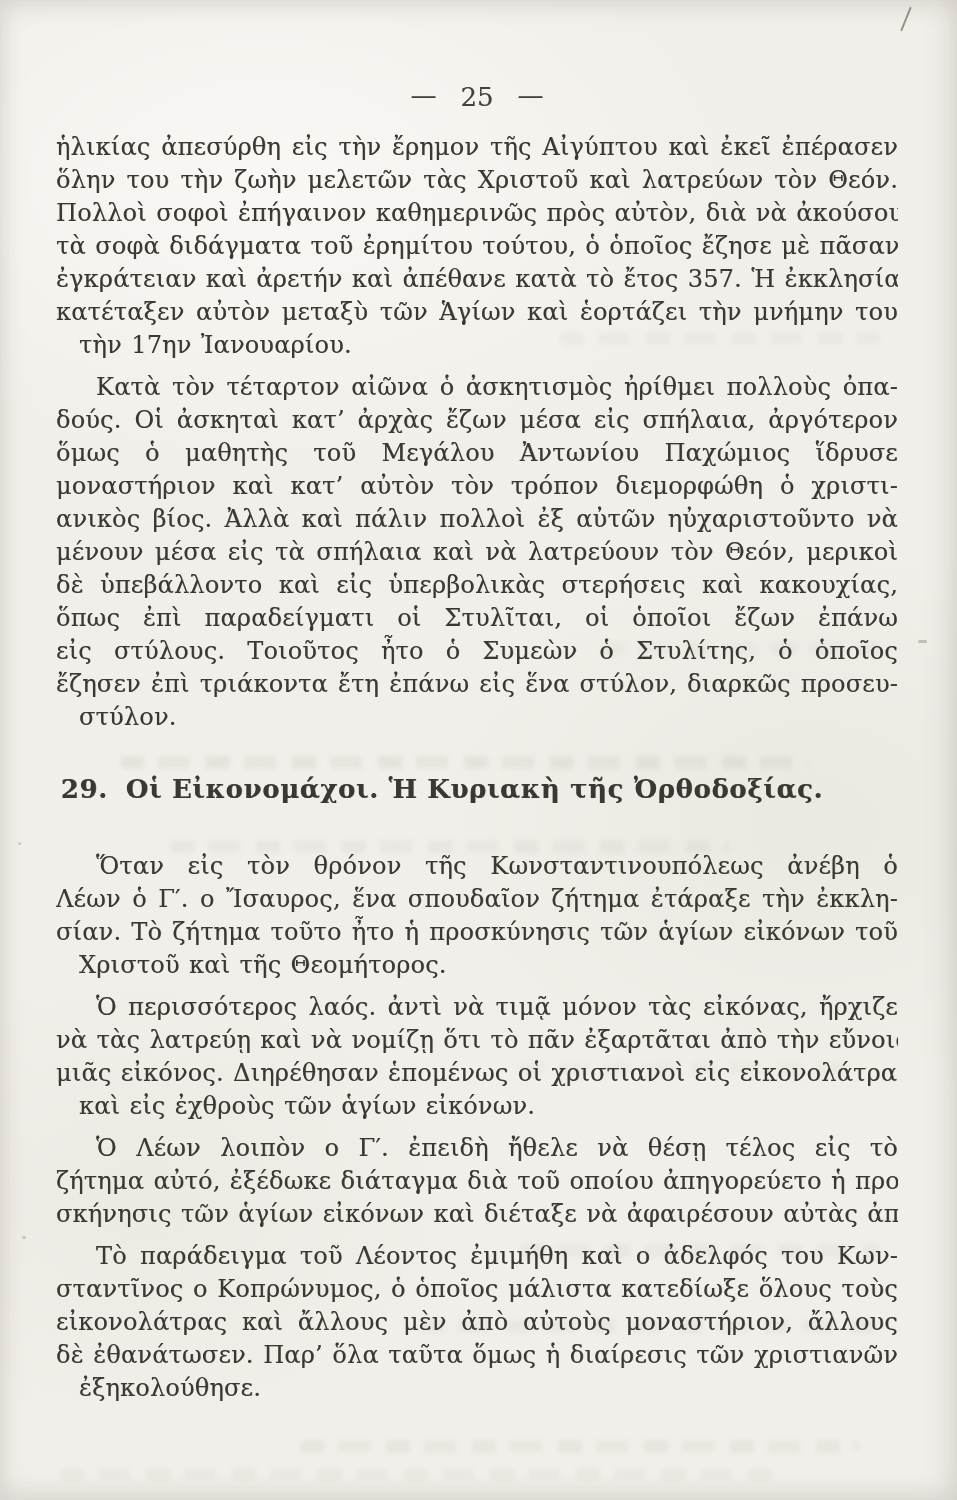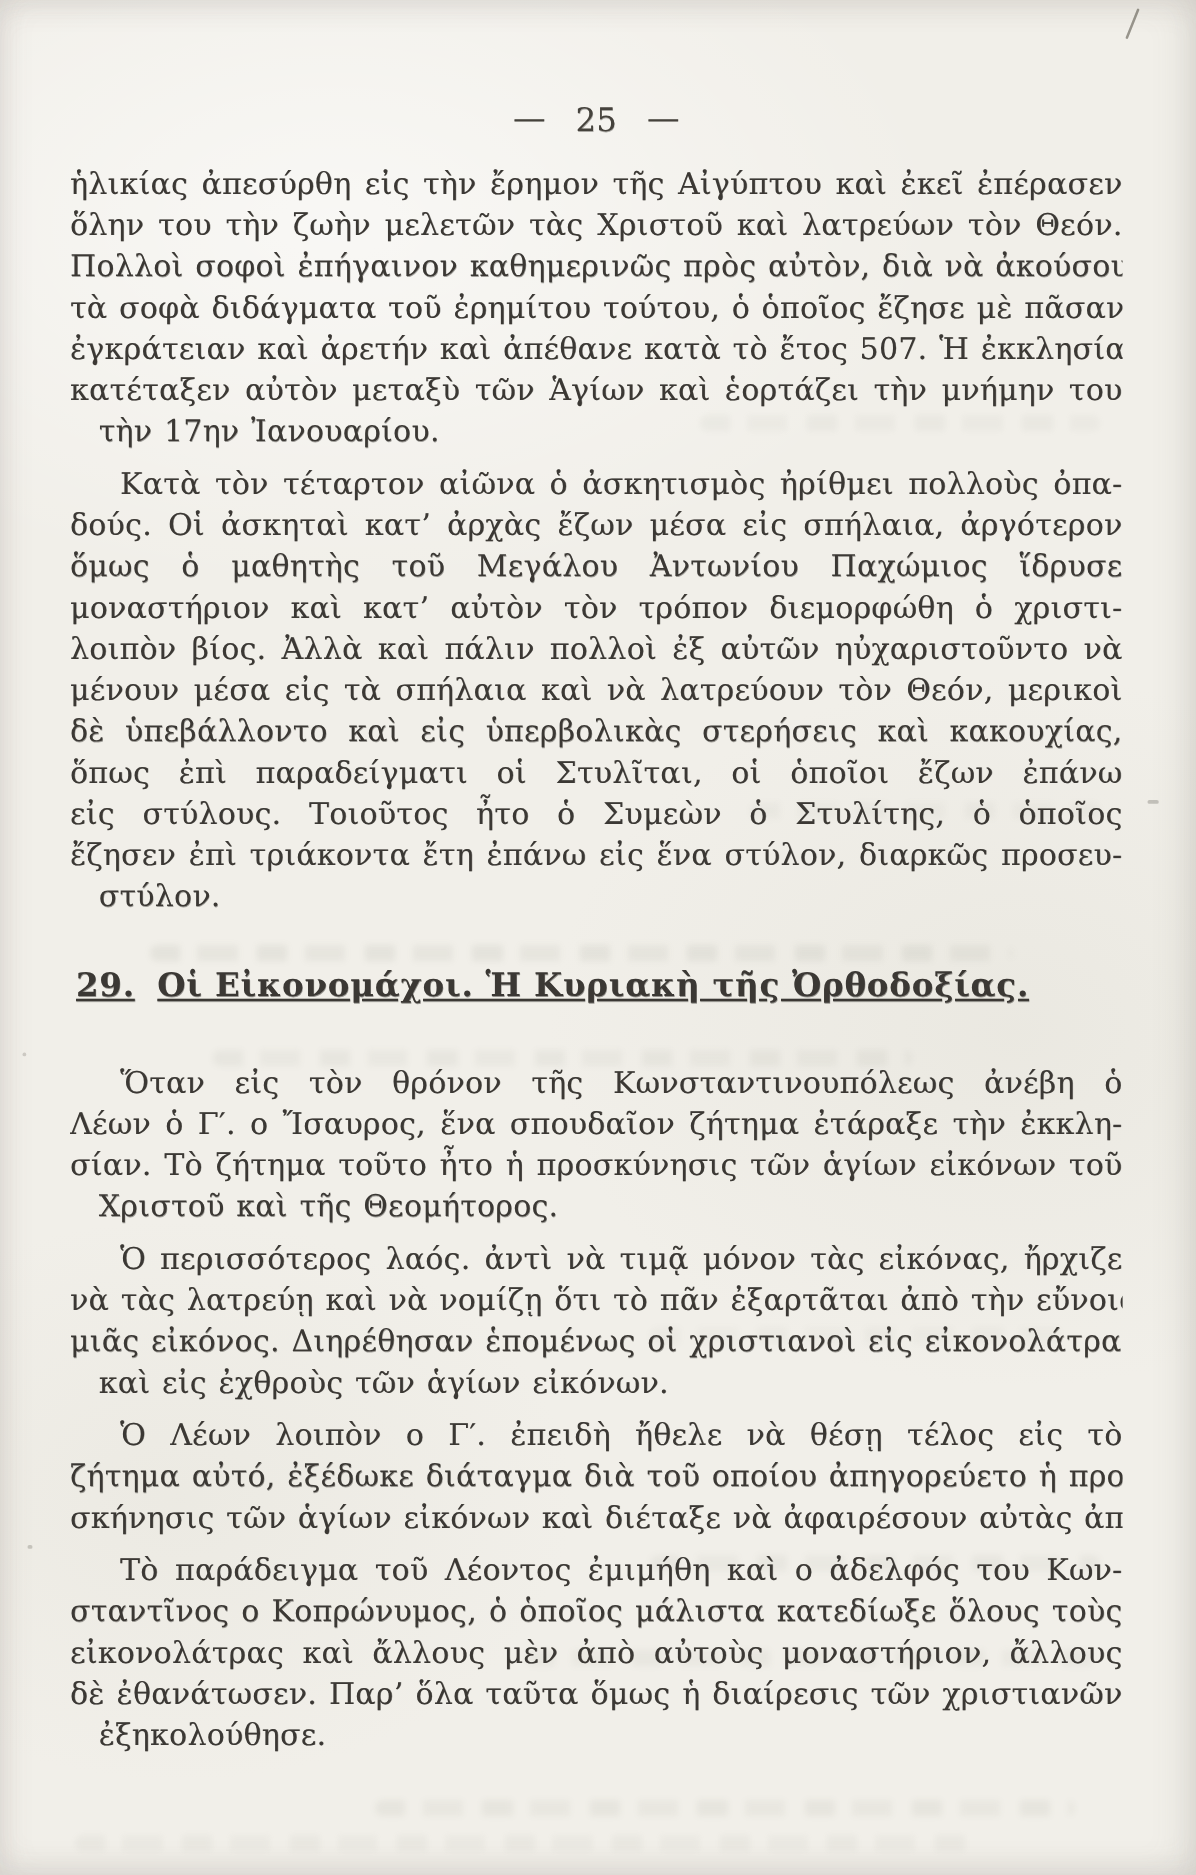--- a/index.html
+++ b/index.html
@@ -46,21 +46,20 @@
     text-shadow:.35px .35px .45px rgba(58,56,51,.45);
   }
   .line.last{text-align:left;text-align-last:left;margin-left:23px;}
   .para{margin:0 0 9px 0;}
   .para.indent .line:first-child{padding-left:40px;}
   .heading{
     margin:40px 0 46px 0;
     text-align:center;padding-right:70px;
     font-weight:bold;font-size:26px;letter-spacing:.6px;
     text-shadow:.4px .4px .5px rgba(58,56,51,.5);
-    text-decoration:underline;
   }
   .heading .num{margin-right:18px;}
   
   .ghost{
     position:absolute;height:13px;border-radius:6px;
     background:repeating-linear-gradient(90deg,
       rgba(128,130,116,.20) 0px, rgba(128,130,116,.20) 24px,
       rgba(128,130,116,0) 24px, rgba(128,130,116,0) 38px,
       rgba(128,130,116,.16) 38px, rgba(128,130,116,.16) 70px,
       rgba(128,130,116,0) 70px, rgba(128,130,116,0) 86px);
@@ -93,31 +92,31 @@
     <span class="dash">—</span><span>25</span><span class="dash">—</span>
   </div>
 
   <div class="content">
 
     <div class="para">
         <div class="line">ἡλικίας ἀπεσύρθη εἰς τὴν ἔρημον τῆς Αἰγύπτου καὶ ἐκεῖ ἐπέρασεν</div>
         <div class="line">ὅλην του τὴν ζωὴν μελετῶν τὰς Χριστοῦ καὶ λατρεύων τὸν Θεόν.</div>
         <div class="line">Πολλοὶ σοφοὶ ἐπήγαινον καθημερινῶς πρὸς αὐτὸν, διὰ νὰ ἀκούσουν</div>
         <div class="line">τὰ σοφὰ διδάγματα τοῦ ἐρημίτου τούτου, ὁ ὁποῖος ἔζησε μὲ πᾶσαν</div>
-        <div class="line">ἐγκράτειαν καὶ ἀρετήν καὶ ἀπέθανε κατὰ τὸ ἔτος 507. Ἡ ἐκκλησία</div>
+        <div class="line">ἐγκράτειαν καὶ ἀρετήν καὶ ἀπέθανε κατὰ τὸ ἔτος 357. Ἡ ἐκκλησία</div>
         <div class="line">κατέταξεν αὐτὸν μεταξὺ τῶν Ἁγίων καὶ ἑορτάζει τὴν μνήμην του</div>
         <div class="line last">τὴν 17ην Ἰανουαρίου.</div>
       </div>
 
     <div class="para indent">
         <div class="line">Κατὰ τὸν τέταρτον αἰῶνα ὁ ἀσκητισμὸς ἠρίθμει πολλοὺς ὀπα-</div>
         <div class="line">δούς. Οἱ ἀσκηταὶ κατ’ ἀρχὰς ἔζων μέσα εἰς σπήλαια, ἀργότερον</div>
         <div class="line">ὅμως ὁ μαθητὴς τοῦ Μεγάλου Ἀντωνίου Παχώμιος ἵδρυσε</div>
         <div class="line">μοναστήριον καὶ κατ’ αὐτὸν τὸν τρόπον διεμορφώθη ὁ χριστι-</div>
-        <div class="line">λοιπὸν βίος. Ἀλλὰ καὶ πάλιν πολλοὶ ἐξ αὐτῶν ηὐχαριστοῦντο νὰ</div>
+        <div class="line">ανικὸς βίος. Ἀλλὰ καὶ πάλιν πολλοὶ ἐξ αὐτῶν ηὐχαριστοῦντο νὰ</div>
         <div class="line">μένουν μέσα εἰς τὰ σπήλαια καὶ νὰ λατρεύουν τὸν Θεόν, μερικοὶ</div>
         <div class="line">δὲ ὑπεβάλλοντο καὶ εἰς ὑπερβολικὰς στερήσεις καὶ κακουχίας,</div>
         <div class="line">ὅπως ἐπὶ παραδείγματι οἱ Στυλῖται, οἱ ὁποῖοι ἔζων ἐπάνω</div>
         <div class="line">εἰς στύλους. Τοιοῦτος ἦτο ὁ Συμεὼν ὁ Στυλίτης, ὁ ὁποῖος</div>
         <div class="line">ἔζησεν ἐπὶ τριάκοντα ἔτη ἐπάνω εἰς ἕνα στύλον, διαρκῶς προσευ-</div>
         <div class="line last">στύλον.</div>
       </div>
 
     <div class="heading">
       <span class="num">29.</span><span>Οἱ Εἰκονομάχοι. Ἡ Κυριακὴ τῆς Ὀρθοδοξίας.</span>

